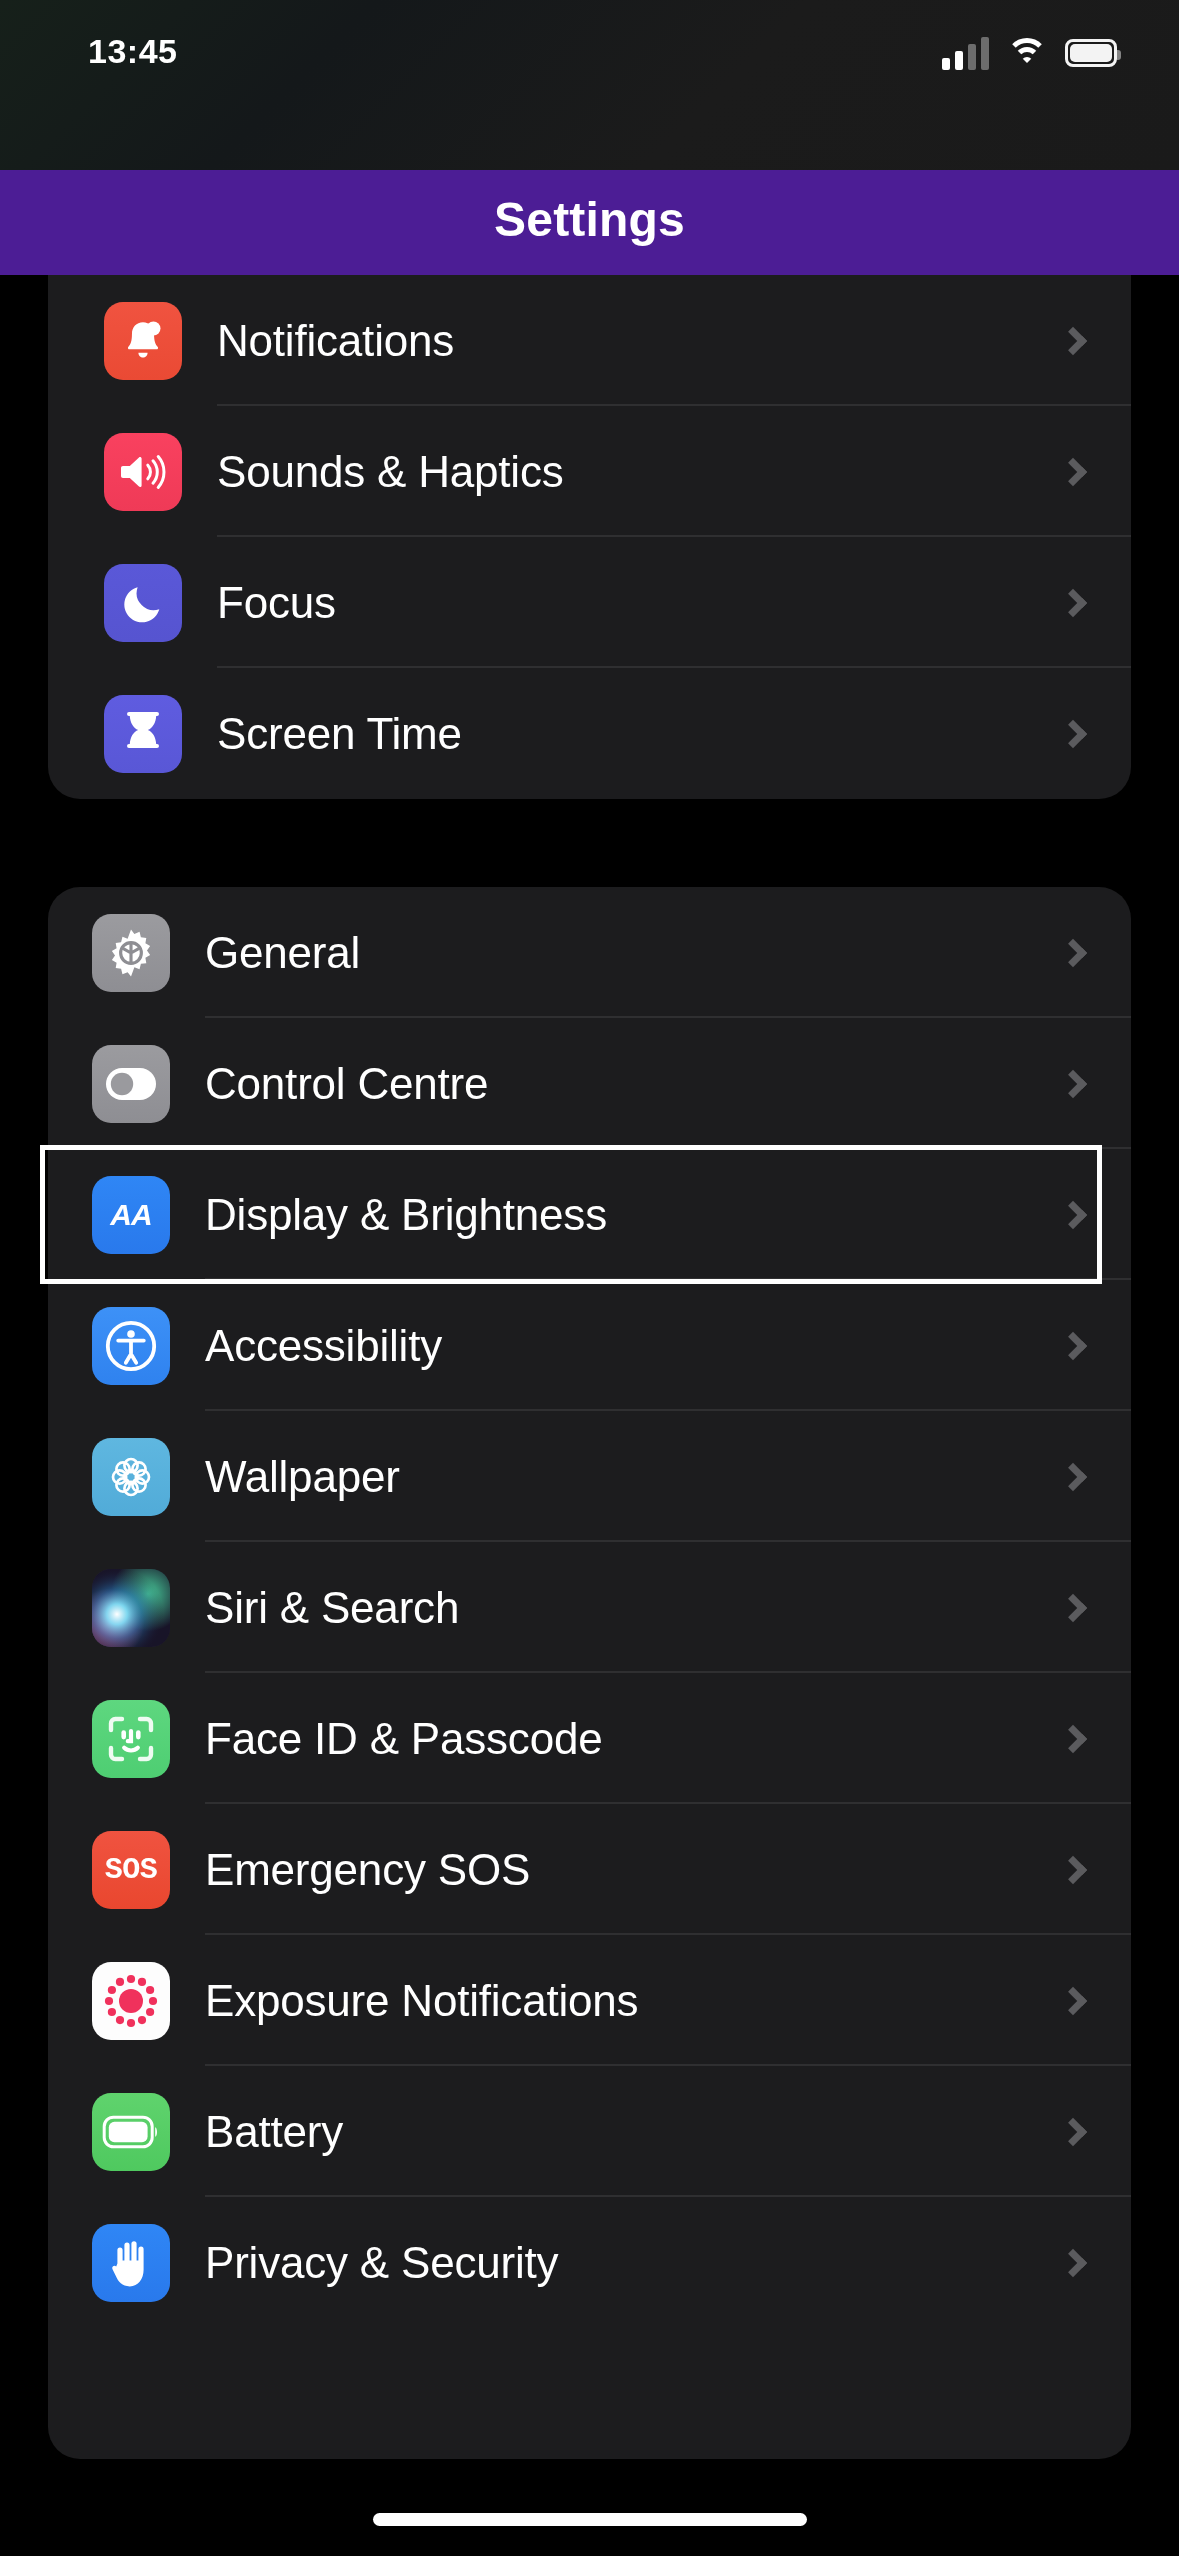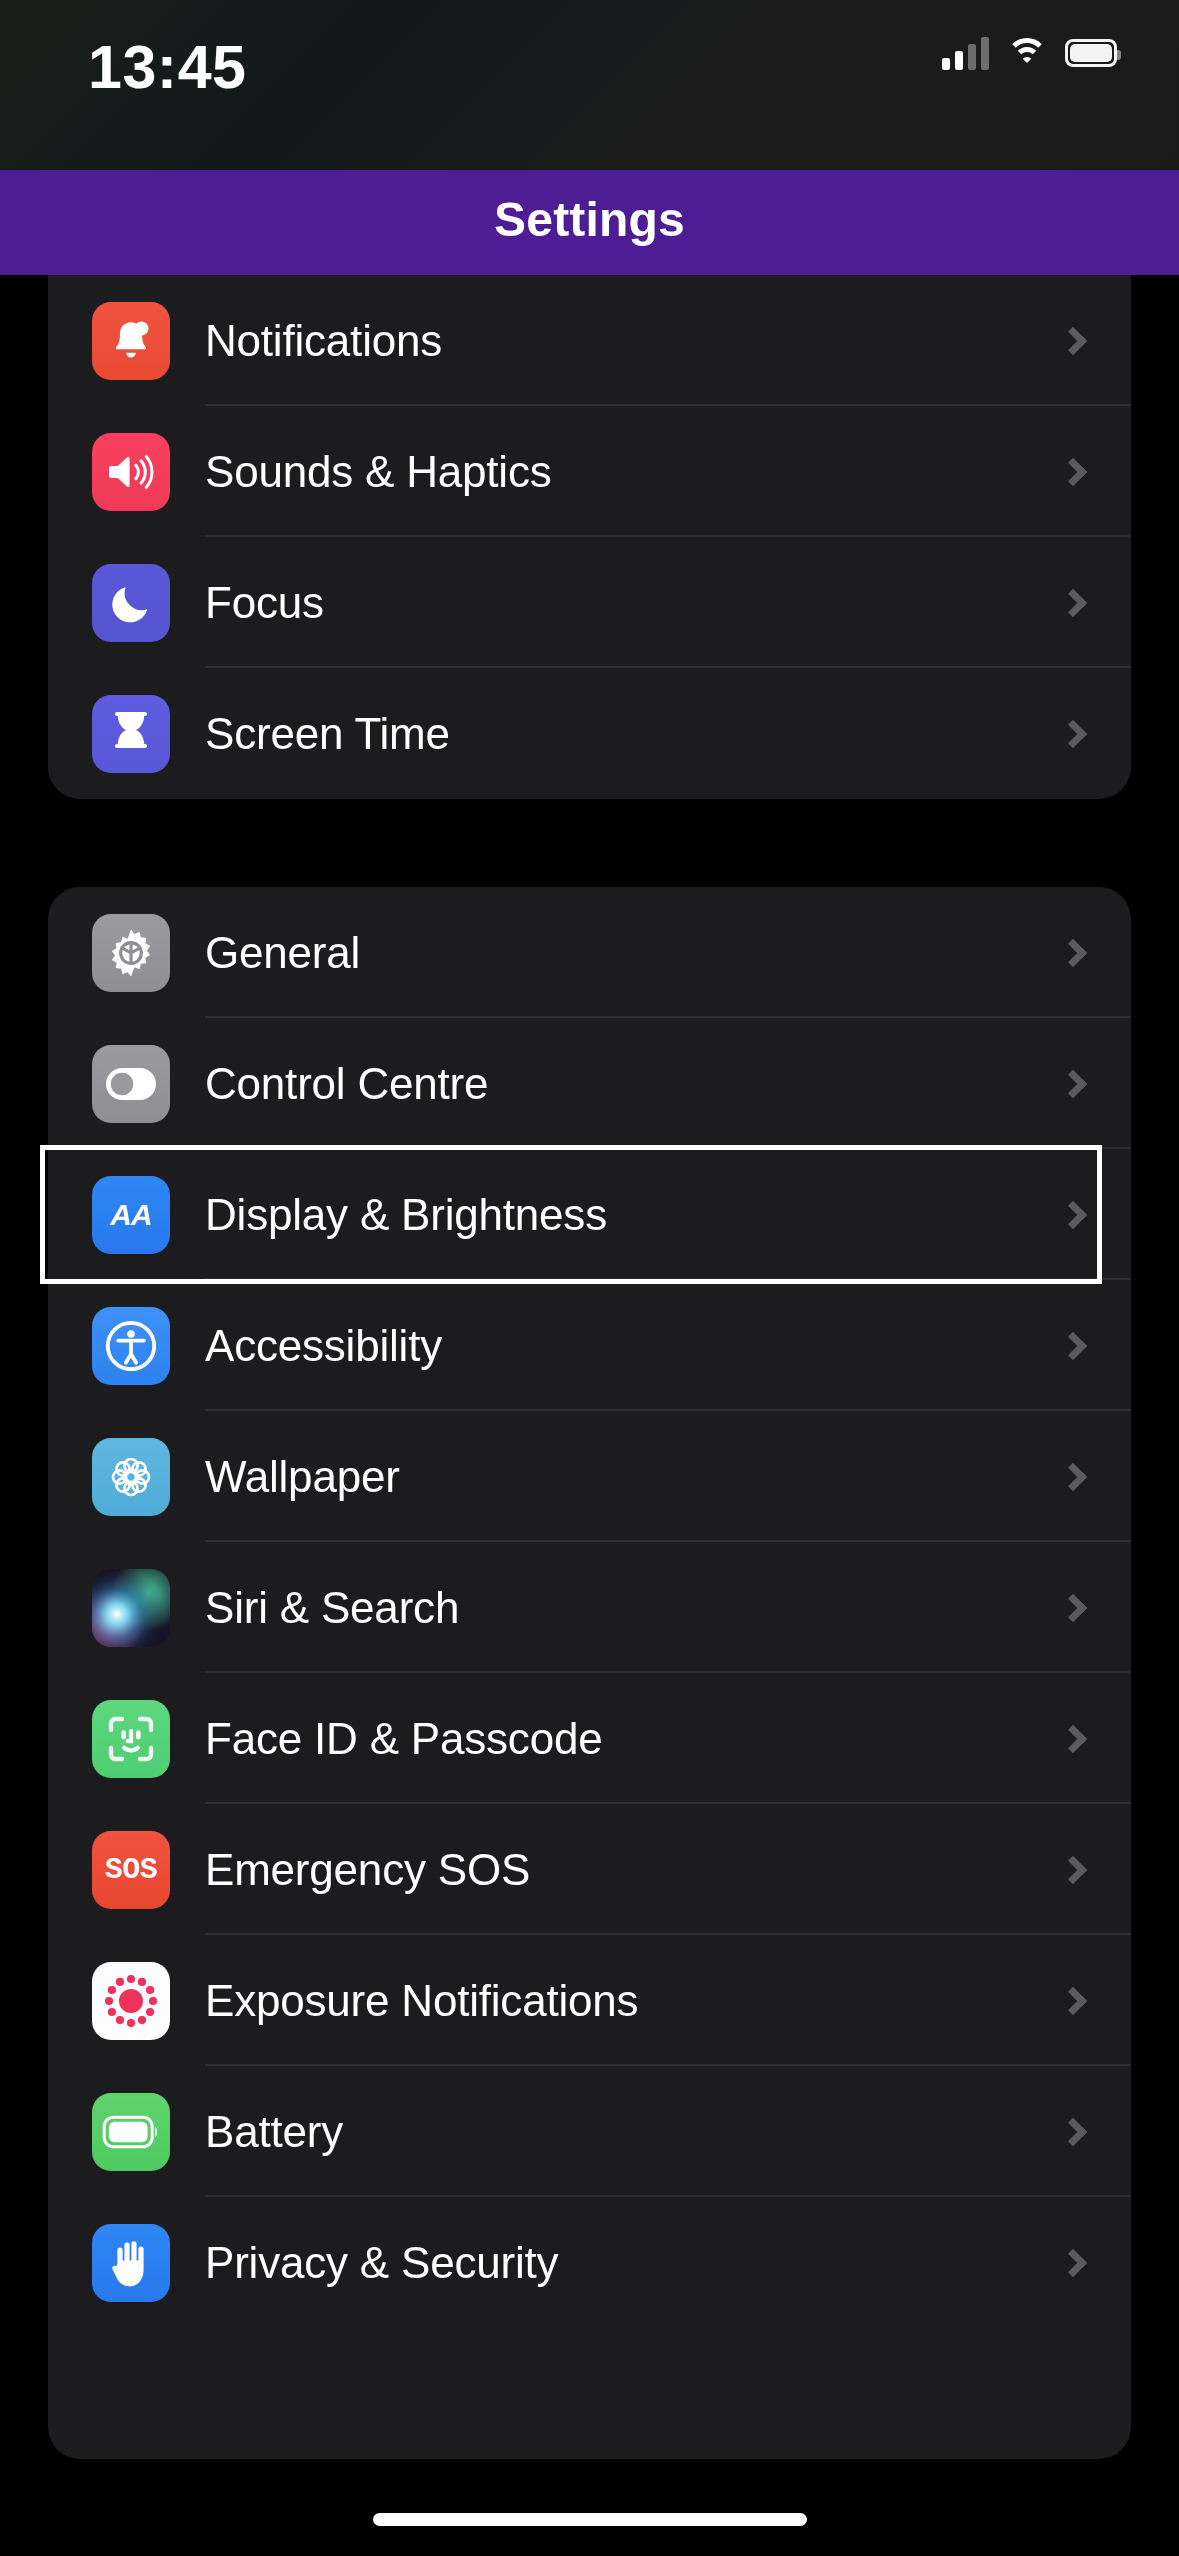--- a/index.html
+++ b/index.html
@@ -11,21 +11,21 @@
   }
   #screen { position:relative; width:1179px; height:2556px; background:#000; }
 
   
   .statusbar {
     position:absolute; top:0; left:0; width:1179px; height:170px;
     background:linear-gradient(135deg,#16201a 0%, #14181a 28%, #1b1b1b 60%, #1a1a1a 100%);
   }
   .sb-time {
     position:absolute; left:88px; top:32px;
-    font-size:61px; font-weight:700; color:#fff; letter-spacing:0.5px;
+    font-size:34px; font-weight:700; color:#fff; letter-spacing:0.5px;
   }
   .sb-right { position:absolute; right:62px; top:36px; display:flex; align-items:center; gap:17px; }
   .sig { display:flex; align-items:flex-end; gap:5px; height:34px; }
   .sig i { display:block; width:8px; background:#fff; border-radius:2px; }
   .sig i.b1 { height:12px; }
   .sig i.b2 { height:19px; }
   .sig i.b3 { height:26px; background:#6d6d6d; }
   .sig i.b4 { height:33px; background:#6d6d6d; }
   .wifi { position:relative; width:42px; height:34px; }
   .wifi span { position:absolute; left:50%; transform:translateX(-50%); border:5px solid #fff; border-bottom-color:transparent; border-left-color:transparent; border-right-color:transparent; border-radius:50%; }
@@ -46,21 +46,21 @@
     font-size:48px; font-weight:700; color:#fff; letter-spacing:0.2px;
   }
 
   
   .content { position:absolute; top:275px; left:0; width:1179px; height:2281px; }
 
   .card {
     position:absolute; left:48px; width:1083px;
     background:#1c1c1e; border-radius:32px;
   }
-  .card.clipped-top { border-top-left-radius:0; border-top-right-radius:0; }
+  .card.clipped-top { border-top-left-radius:0; border-top-right-radius:0;padding-left:12px; }
 
   .row { position:relative; height:131px; display:flex; align-items:center; }
   .row .icon-wrap { position:absolute; left:44px; top:50%; transform:translateY(-50%); width:78px; height:78px; }
   .row .label {
     position:absolute; left:157px; top:50%; transform:translateY(-50%);
     font-size:44px; color:#fff; font-weight:400; white-space:nowrap; letter-spacing:-0.2px;
   }
   .row .chev {
     position:absolute; right:48px; top:50%;
     width:20px; height:20px; border-right:7px solid #5b5b5e; border-top:7px solid #5b5b5e;

